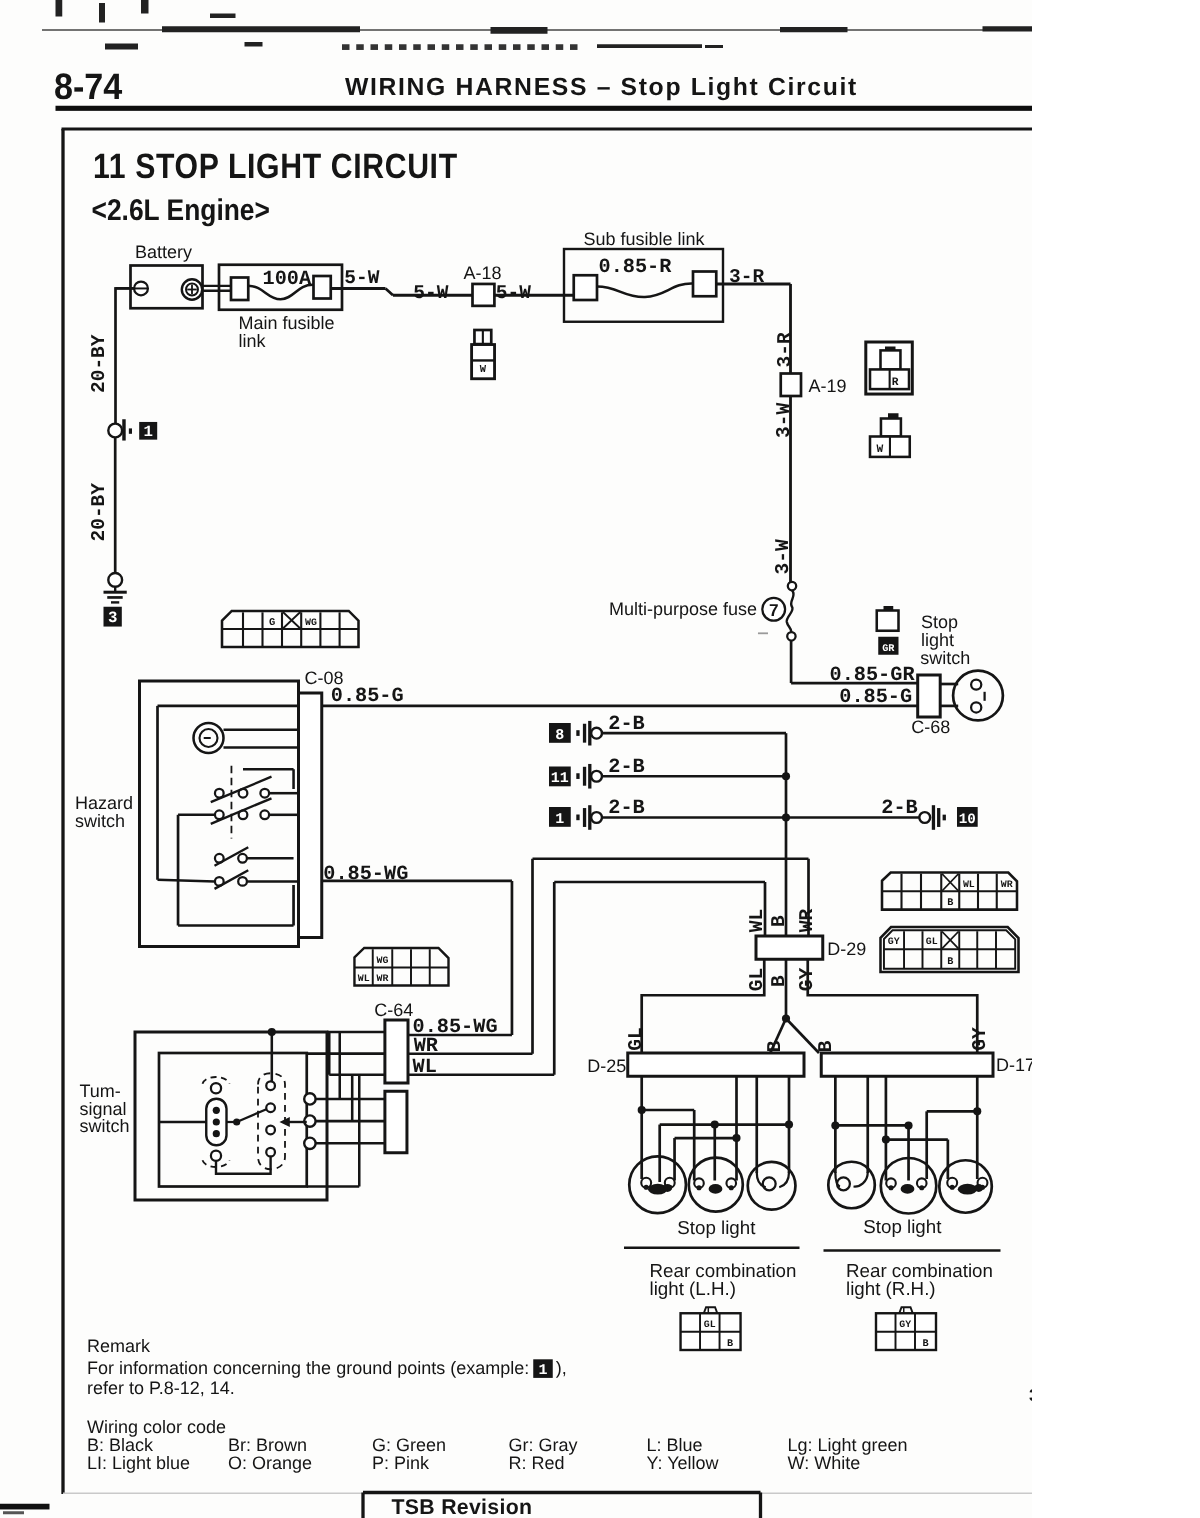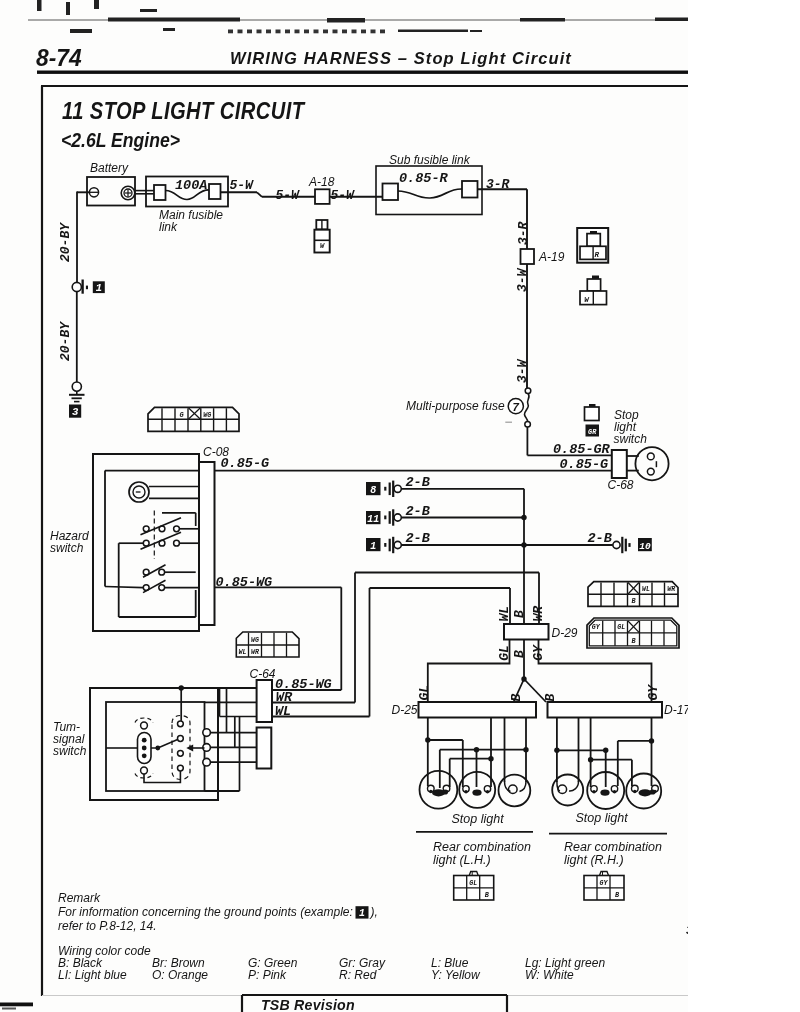--- a/index.html
+++ b/index.html
@@ -1,15 +1,15 @@
 <!DOCTYPE html>
 <html><head><meta charset="utf-8">
 <style>
 html,body{margin:0;padding:0;background:#ffffff;}
-#page{position:relative;width:688px;height:1012px;background:#fdfdfc;overflow:hidden;font-style:italic;}
+#page{position:relative;width:688px;height:1012px;background:#fdfdfc;overflow:hidden;}
 </style></head>
 <body>
 <div id="page">
 <svg width="800" height="1012" viewBox="0 0 800 1012">
 <line x1="28" y1="20" x2="762" y2="20" stroke="#444" stroke-width="0.9" stroke-linecap="butt"></line>
 <rect x="108" y="17.5" width="132" height="4" fill="#222" stroke="none"></rect>
 <rect x="327" y="18" width="38" height="4.5" fill="#222" stroke="none"></rect>
 <rect x="520" y="18" width="45" height="3.5" fill="#222" stroke="none"></rect>
 <rect x="655" y="17.5" width="48" height="3.5" fill="#222" stroke="none"></rect>
 <rect x="37" y="0" width="4.5" height="11" fill="#222" stroke="none"></rect>

